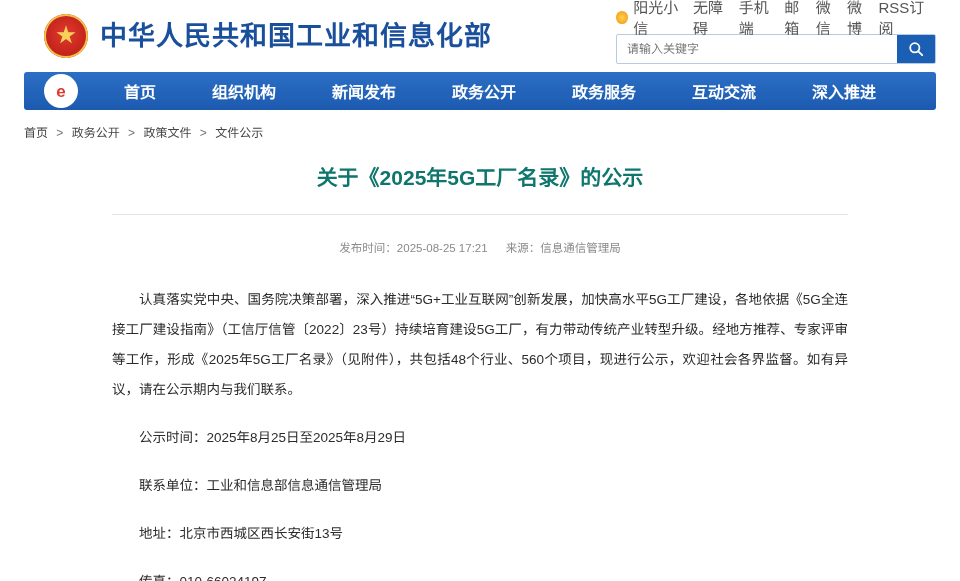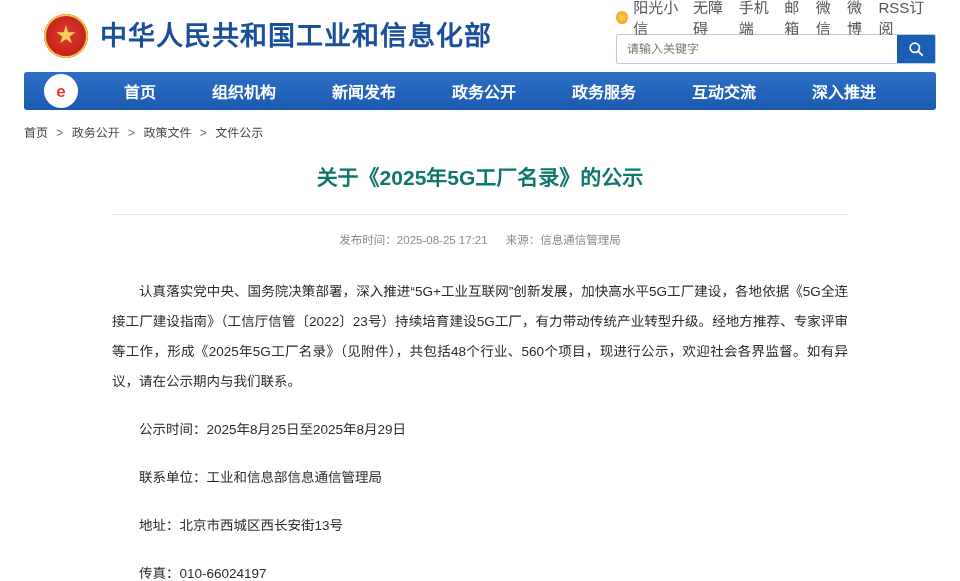--- a/index.html
+++ b/index.html
@@ -171,21 +171,21 @@
     line-height: 1.5;
     padding: 0 10px 20px 10px;
     border-bottom: 1px solid #e2e2e2;
   }
   .meta {
     display: flex;
     justify-content: center;
     gap: 18px;
     font-size: 11.5px;
     color: #8a8a8a;
-    padding: 16px 0 0 0;
+    padding: 24px 0 0 0;
   }
 
   .body-text {
     margin-top: 30px;
     font-size: 13.5px;
     line-height: 30px;
     color: #2b2b2b;
     text-align: justify;
   }
   .body-text p { margin: 0; }

